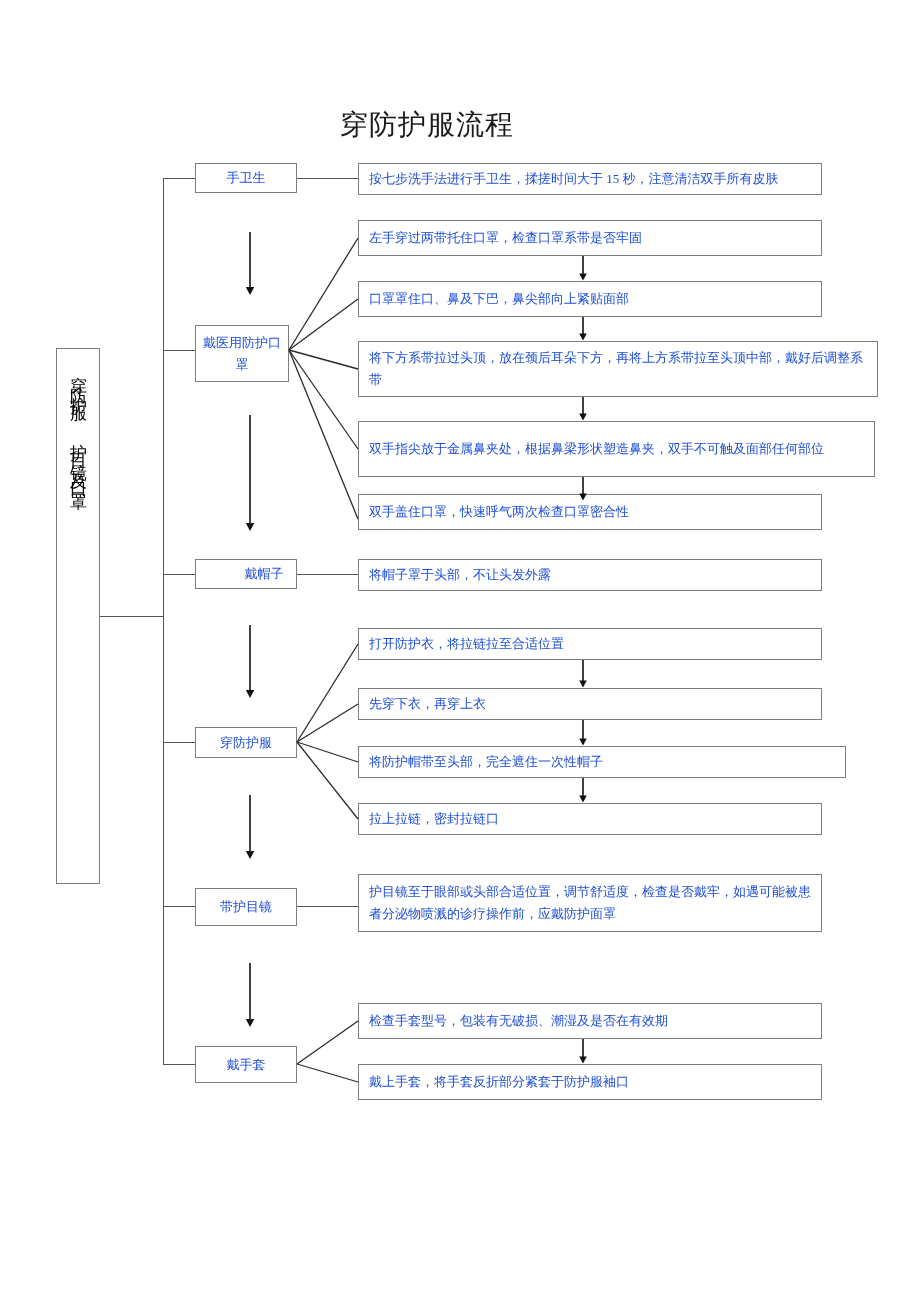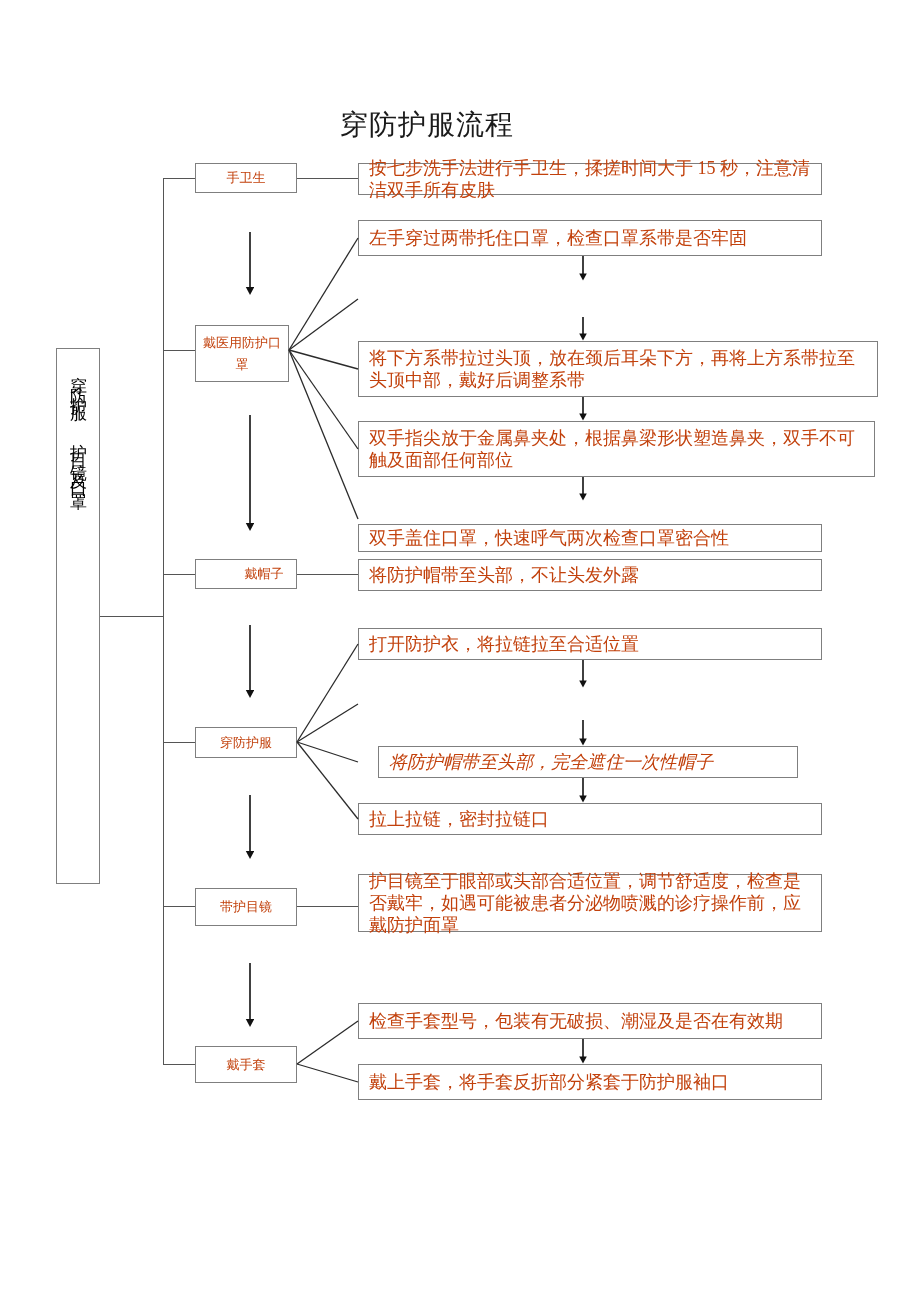--- a/index.html
+++ b/index.html
@@ -40,21 +40,21 @@
   
   .box {
     position: absolute;
     box-sizing: border-box;
     border: 1px solid #7f7f7f;
     background: #ffffff;
     display: flex;
     align-items: center;
     font-size: 13px;
     line-height: 22px;
-    color: #c2410c;
+    color: #1d4ed8;
   }
 
   
   .vert-box {
     position: absolute;
     box-sizing: border-box;
     border: 1px solid #7f7f7f;
     background: #ffffff;
     left: 56px;
     top: 348px;
@@ -83,21 +83,21 @@
     padding: 0 4px;
   }
   .step-box .step-label {
     display: block;
     width: 100%;
   }
 
   
   .desc-box {
     padding: 0 10px;
-    font-size: 18px;
+    font-size: 13px;
   }
   .desc-box .desc-text {
     display: block;
     width: 100%;
   }
 
   
   .hline {
     position: absolute;
     height: 0;
@@ -164,38 +164,44 @@
     <span class="step-label">戴手套</span>
   </div>
 
   <div class="box desc-box" style="left:358px; top:163px; width:464px; height:32px;">
     <span class="desc-text">按七步洗手法进行手卫生，揉搓时间大于 15 秒，注意清洁双手所有皮肤</span>
   </div>
 
   <div class="box desc-box" style="left:358px; top:220px; width:464px; height:36px;justify-content:flex-end;">
     <span class="desc-text">左手穿过两带托住口罩，检查口罩系带是否牢固</span>
   </div>
+  <div class="box desc-box" style="left:358px; top:281px; width:464px; height:36px;">
+    <span class="desc-text">口罩罩住口、鼻及下巴，鼻尖部向上紧贴面部</span>
+  </div>
   <div class="box desc-box" style="left:358px; top:341px; width:520px; height:56px;">
     <span class="desc-text">将下方系带拉过头顶，放在颈后耳朵下方，再将上方系带拉至头顶中部，戴好后调整系带</span>
   </div>
   <div class="box desc-box" style="left:358px; top:421px; width:517px; height:56px;">
     <span class="desc-text">双手指尖放于金属鼻夹处，根据鼻梁形状塑造鼻夹，双手不可触及面部任何部位</span>
   </div>
-  <div class="box desc-box" style="left:358px; top:524px; width:464px; height:28px;">
+  <div class="box desc-box" style="left:358px; top:494px; width:464px; height:36px;">
     <span class="desc-text">双手盖住口罩，快速呼气两次检查口罩密合性</span>
   </div>
 
   <div class="box desc-box" style="left:358px; top:559px; width:464px; height:32px;">
-    <span class="desc-text">将防护帽带至头部，不让头发外露</span>
+    <span class="desc-text">将帽子罩于头部，不让头发外露</span>
   </div>
 
   <div class="box desc-box" style="left:358px; top:628px; width:464px; height:32px;">
     <span class="desc-text">打开防护衣，将拉链拉至合适位置</span>
   </div>
-  <div class="box desc-box" style="left:378px; top:746px; width:420px; height:32px;font-style:italic;">
+  <div class="box desc-box" style="left:358px; top:688px; width:464px; height:32px;">
+    <span class="desc-text">先穿下衣，再穿上衣</span>
+  </div>
+  <div class="box desc-box" style="left:358px; top:746px; width:488px; height:32px;">
     <span class="desc-text">将防护帽带至头部，完全遮住一次性帽子</span>
   </div>
   <div class="box desc-box" style="left:358px; top:803px; width:464px; height:32px;">
     <span class="desc-text">拉上拉链，密封拉链口</span>
   </div>
 
   <div class="box desc-box" style="left:358px; top:874px; width:464px; height:58px;">
     <span class="desc-text">护目镜至于眼部或头部合适位置，调节舒适度，检查是否戴牢，如遇可能被患者分泌物喷溅的诊疗操作前，应戴防护面罩</span>
   </div>
 

